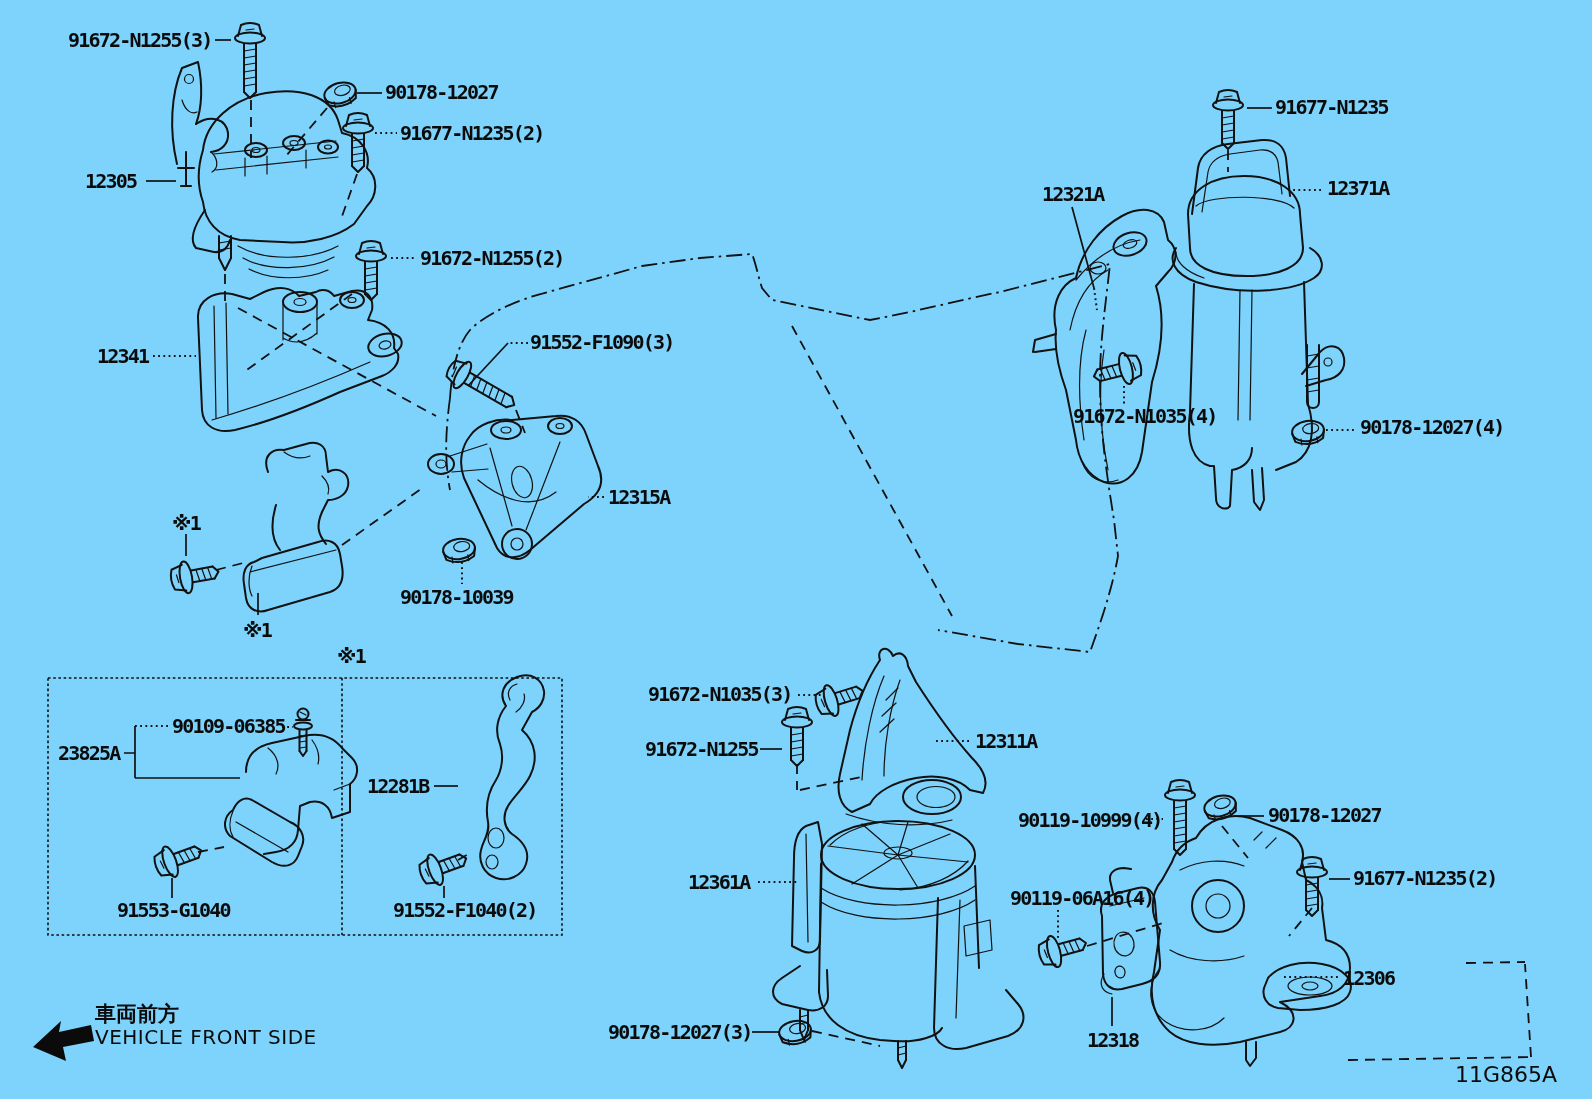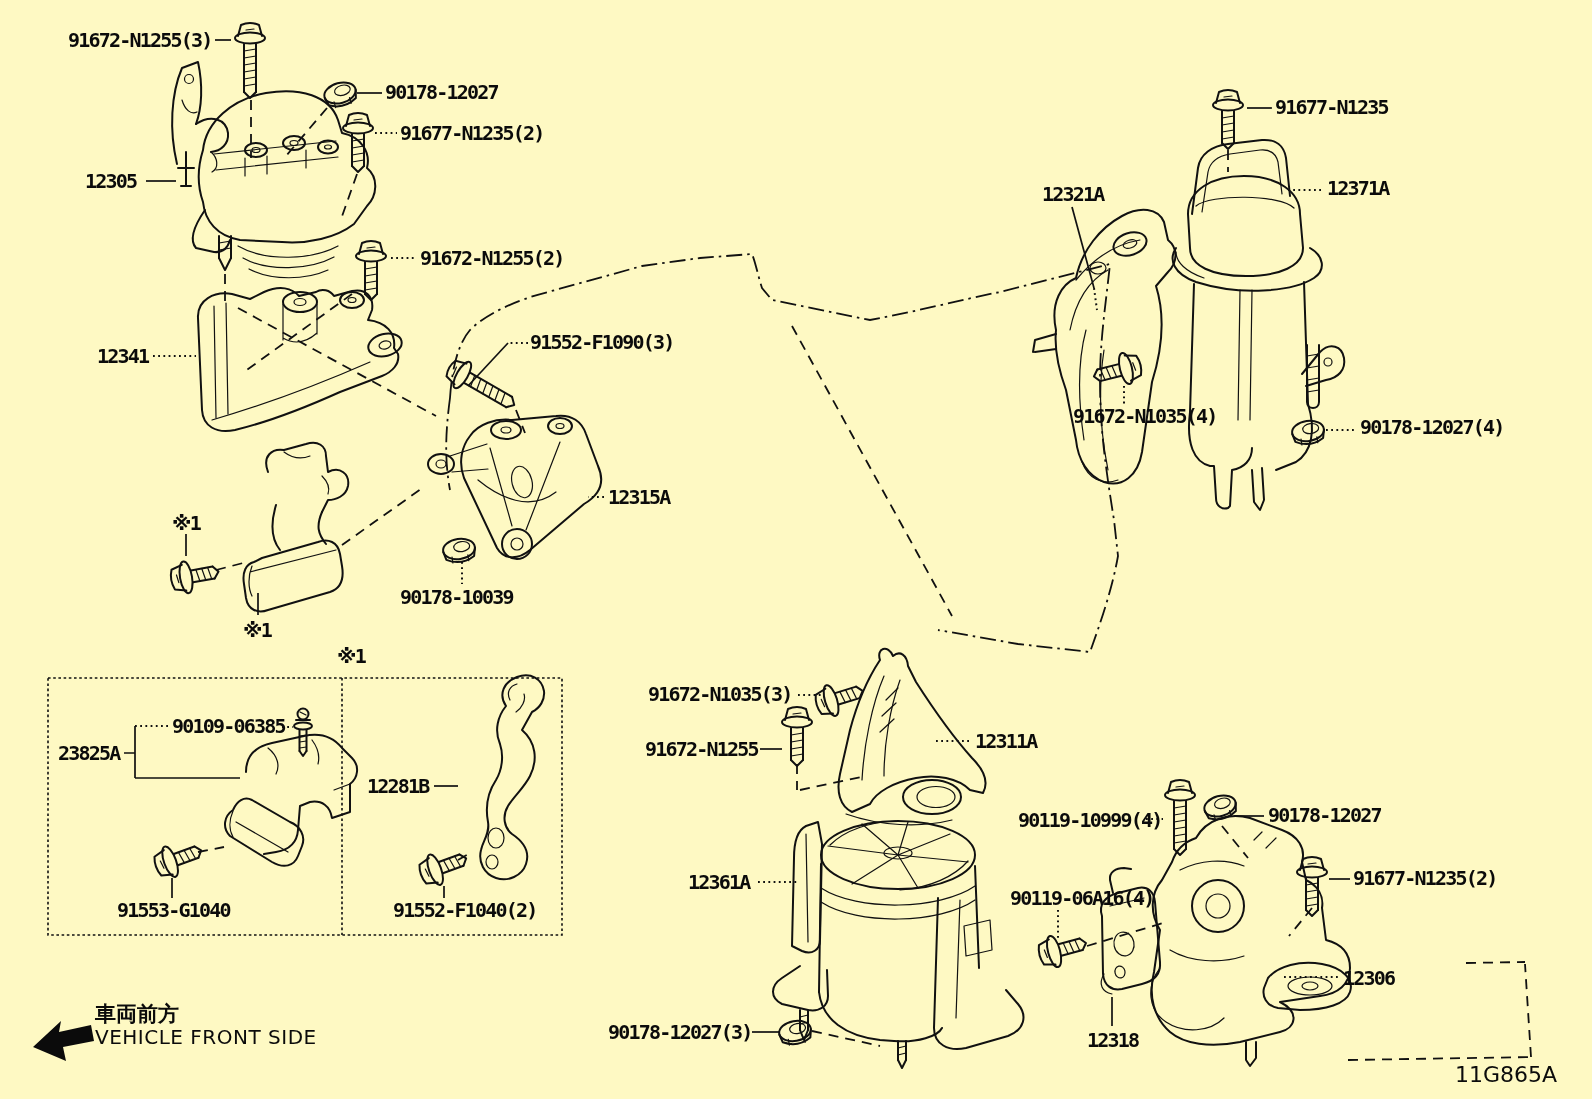--- a/index.html
+++ b/index.html
@@ -1,16 +1,16 @@
 <!DOCTYPE html>
 <html><head>
 <meta charset="utf-8">
 <style>
   html,body{margin:0;padding:0;background:#fff;}
-  .stage{position:relative;width:1592px;height:1099px;background:#fef9c3;overflow:hidden;
+  .stage{position:relative;width:1592px;height:1099px;background:#7dd3fc;overflow:hidden;
          font-family:"DejaVu Sans",sans-serif;}
   svg{display:block;}
   .ln  {fill:none;stroke:#111;stroke-width:2;stroke-linecap:round;stroke-linejoin:round;}
   .lnt {fill:none;stroke:#111;stroke-width:1.2;stroke-linecap:round;stroke-linejoin:round;}
   .lead{fill:none;stroke:#111;stroke-width:1.7;}
   .dotl{fill:none;stroke:#111;stroke-width:2;stroke-dasharray:1.8 3.4;}
   .dash{fill:none;stroke:#111;stroke-width:1.8;stroke-dasharray:10 7;}
   .ddot{fill:none;stroke:#111;stroke-width:1.8;stroke-dasharray:16 5 2.5 5;}
   .boxln{fill:none;stroke:#111;stroke-width:1.6;stroke-dasharray:2.6 2.6;}
   .pn  {font-family:"DejaVu Sans Mono","DejaVu Sans",monospace;font-weight:700;font-size:20px;

